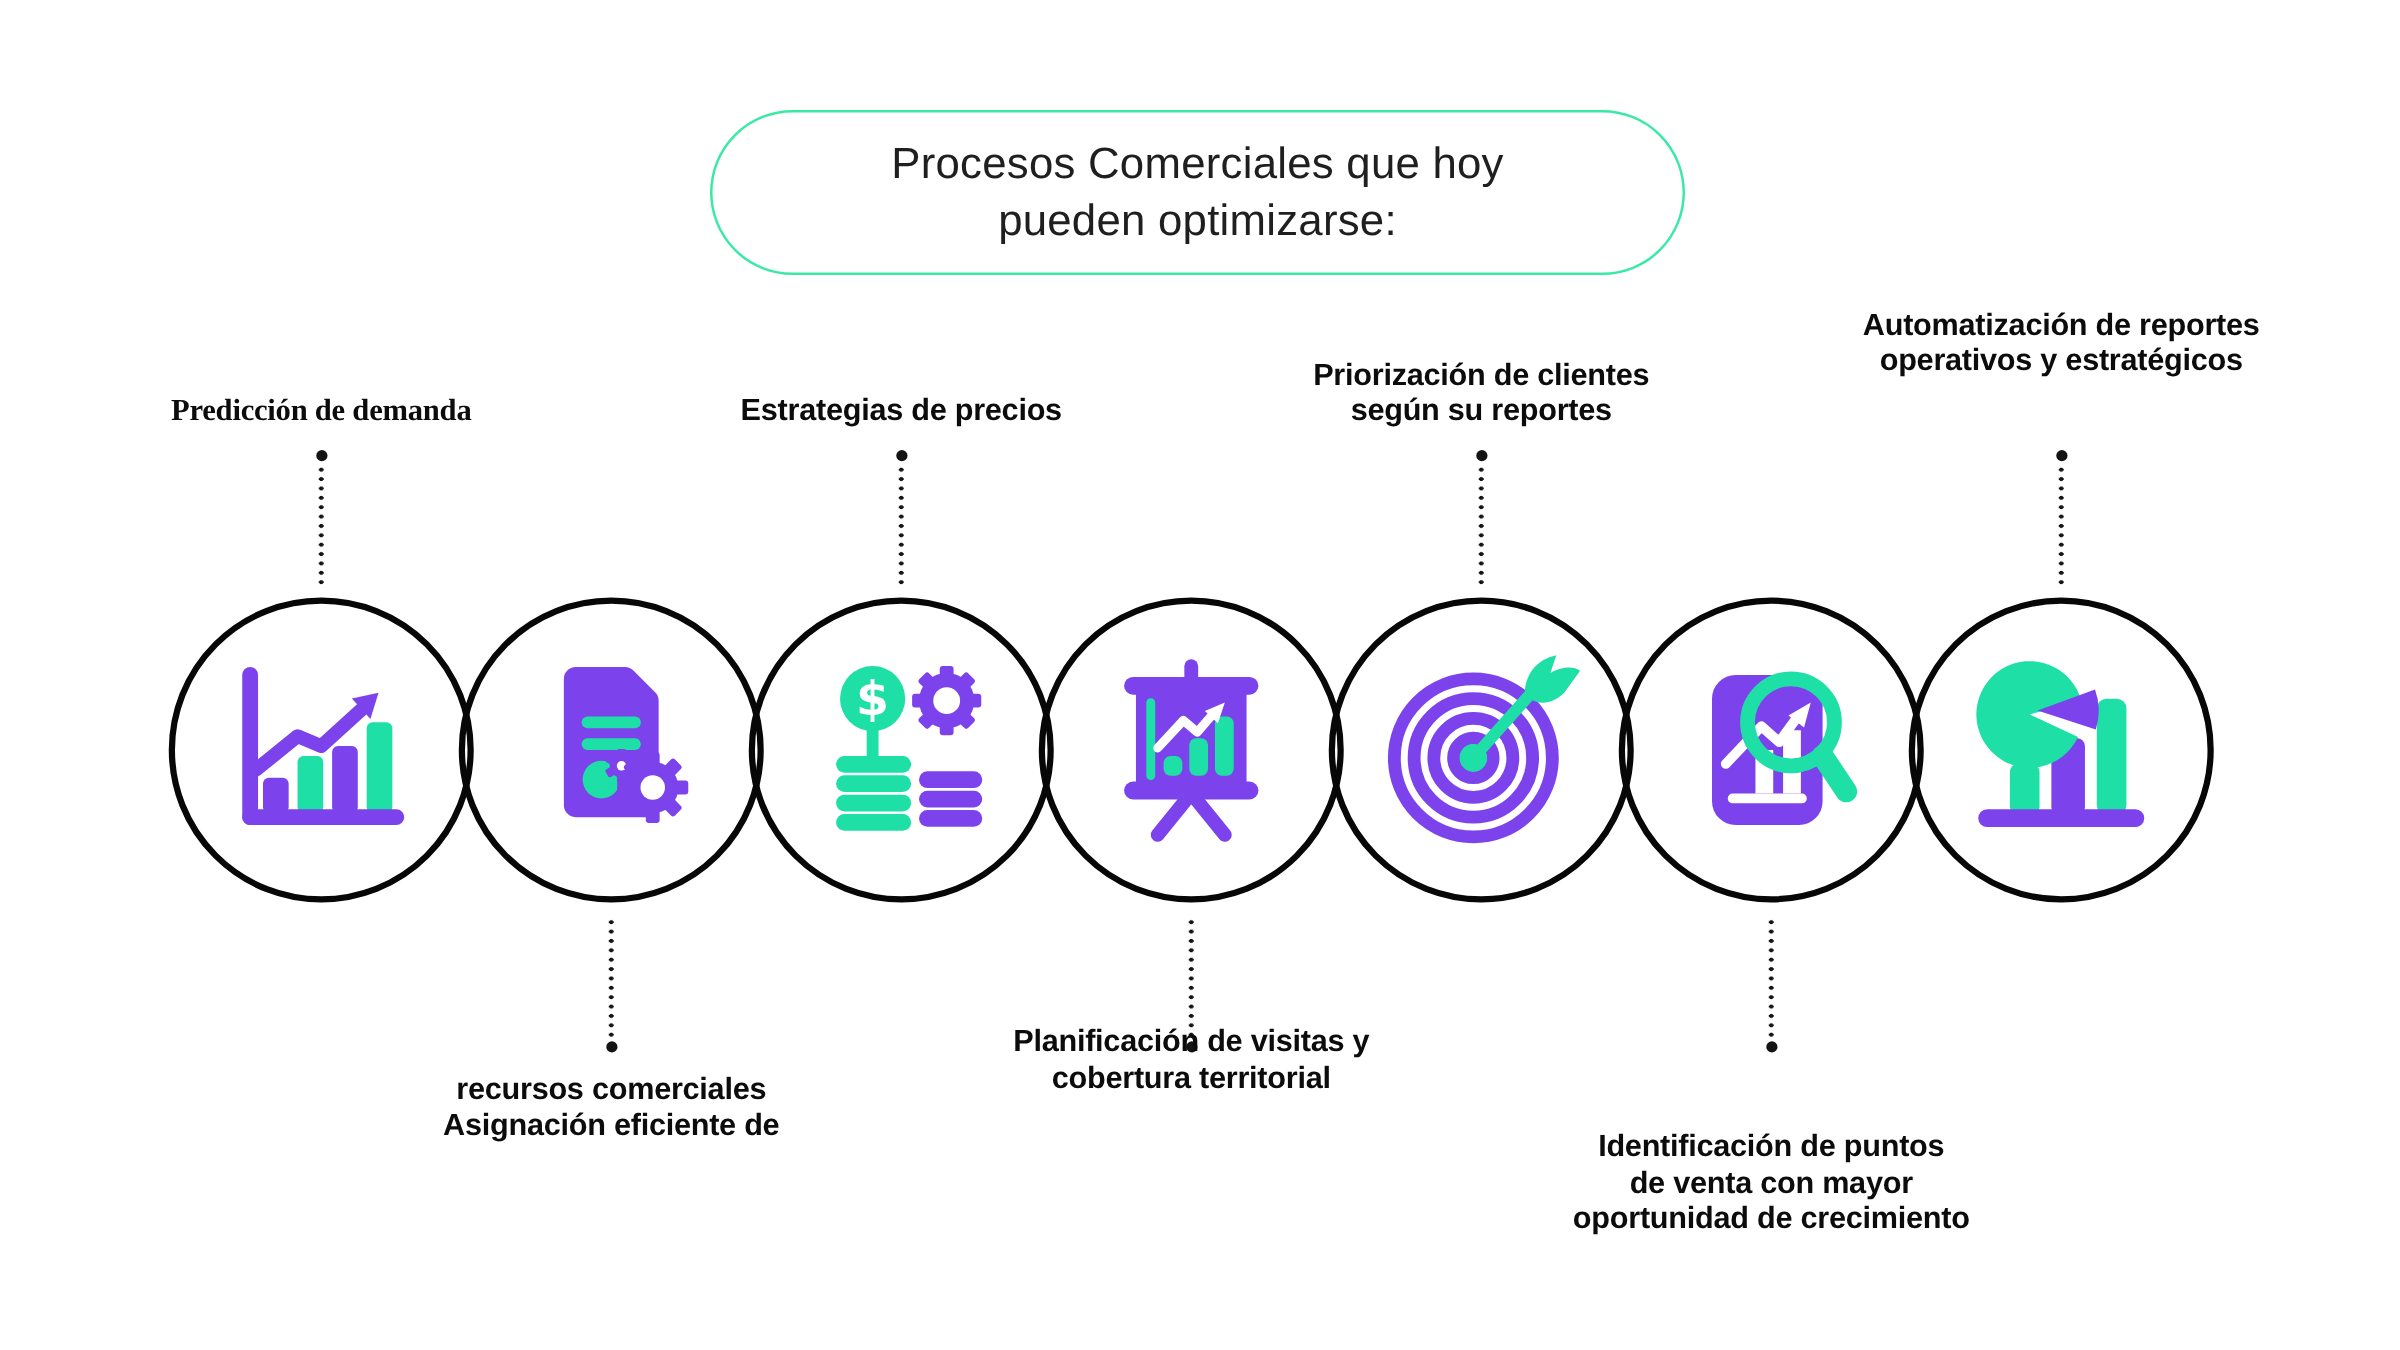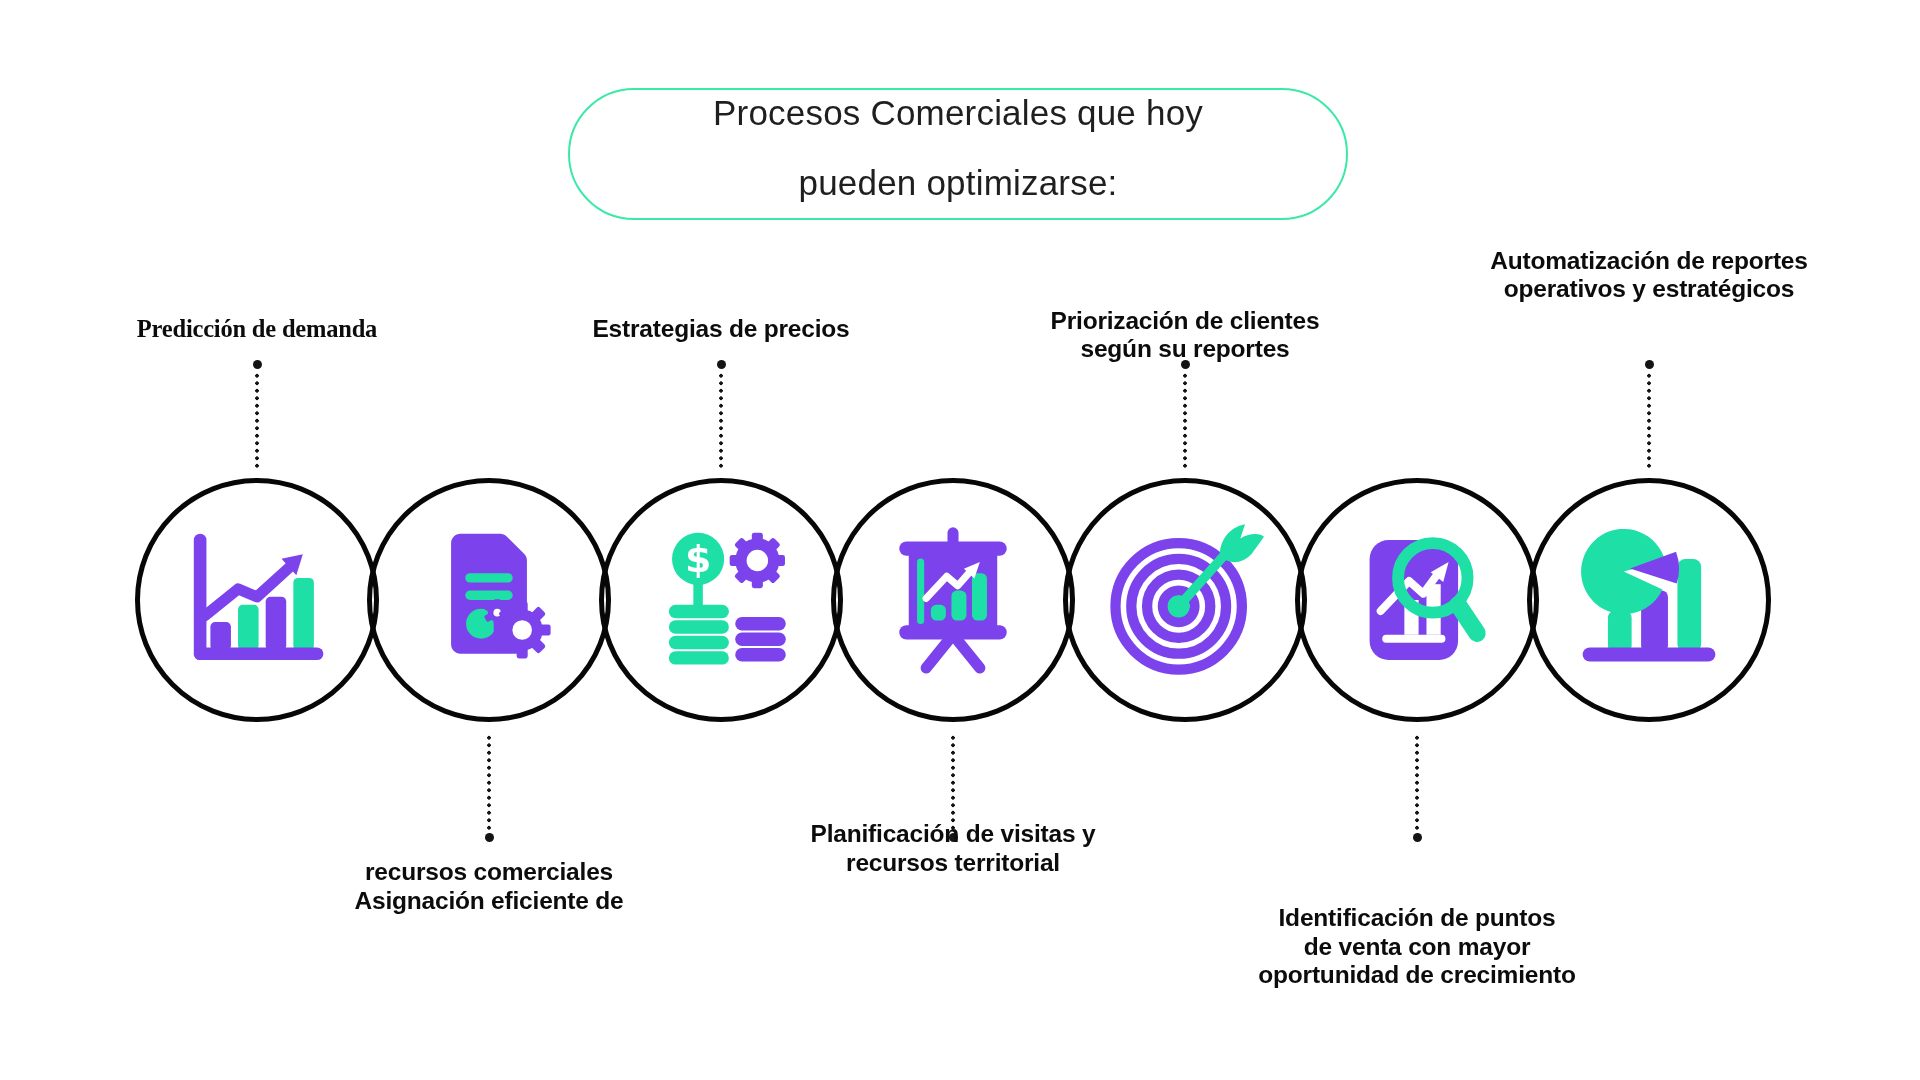--- a/index.html
+++ b/index.html
@@ -3,23 +3,22 @@
 <meta charset="utf-8">
 <style>
   html,body { margin:0; padding:0; background:#ffffff; }
   .canvas {
     position:relative; width:1920px; height:1080px; overflow:hidden;
     background:#ffffff; font-family:"Liberation Sans", sans-serif;
   }
   .title-pill {
     position:absolute; left:568px; top:88px; width:780px; height:132px;
     border:2.5px solid #3BE9A7; border-radius:66px;
-    display:flex; flex-direction:column; align-items:center; 
+    display:flex; flex-direction:column; align-items:center; justify-content:center;
     box-sizing:border-box;
-    gap:24px;
   }
   .title-line {
     display:block; font-size:35px; font-weight:400; color:#1f1f1f;
     line-height:1.32; letter-spacing:0.2px; text-align:center;
   }
   .circle {
     position:absolute; width:234px; height:234px; border:5px solid #070707;
     border-radius:50%; background:transparent;
     display:flex; align-items:center; justify-content:center;
   }
@@ -154,25 +153,25 @@
       <rect x="49" y="44" width="9.5" height="19" rx="3.5" fill="#1EDFA6"></rect>
       <rect x="62" y="33" width="9.5" height="30" rx="3.5" fill="#1EDFA6"></rect>
       <polyline points="33,49 46,35 53,41 60,33" fill="none" stroke="#ffffff" stroke-width="4.5" stroke-linecap="round" stroke-linejoin="round"></polyline>
       <polygon points="67,26 63.5,36.4 56.9,30.2" fill="#ffffff"></polygon>
     </svg>
   </div>
   <div class="connector" style="left:951px; top:734px;"></div>
   <div class="connector-dot" style="left:948.5px; top:833px;"></div>
   <div class="label" style="left:733px; top:820px;">
     <span>Planificación de visitas y</span>
-    <span>recursos territorial</span>
-    <span></span>
-  </div>
-
-  <div class="label" style="left:965px; bottom:716px;">
+    <span>cobertura territorial</span>
+    <span></span>
+  </div>
+
+  <div class="label" style="left:965px; bottom:736px;">
     <span>Priorización de clientes</span>
     <span>según su reportes</span>
     <span></span>
   </div>
   <div class="connector-dot" style="left:1180.5px; top:360px;"></div>
   <div class="connector" style="left:1183px; top:372px;"></div>
   <div class="circle" style="left:1063px; top:478px;">
     <svg viewBox="0 0 100 100">
       <circle cx="46" cy="54" r="40" fill="none" stroke="#7C43EC" stroke-width="6.5"></circle>
       <circle cx="46" cy="54" r="30" fill="none" stroke="#7C43EC" stroke-width="6.5"></circle>

